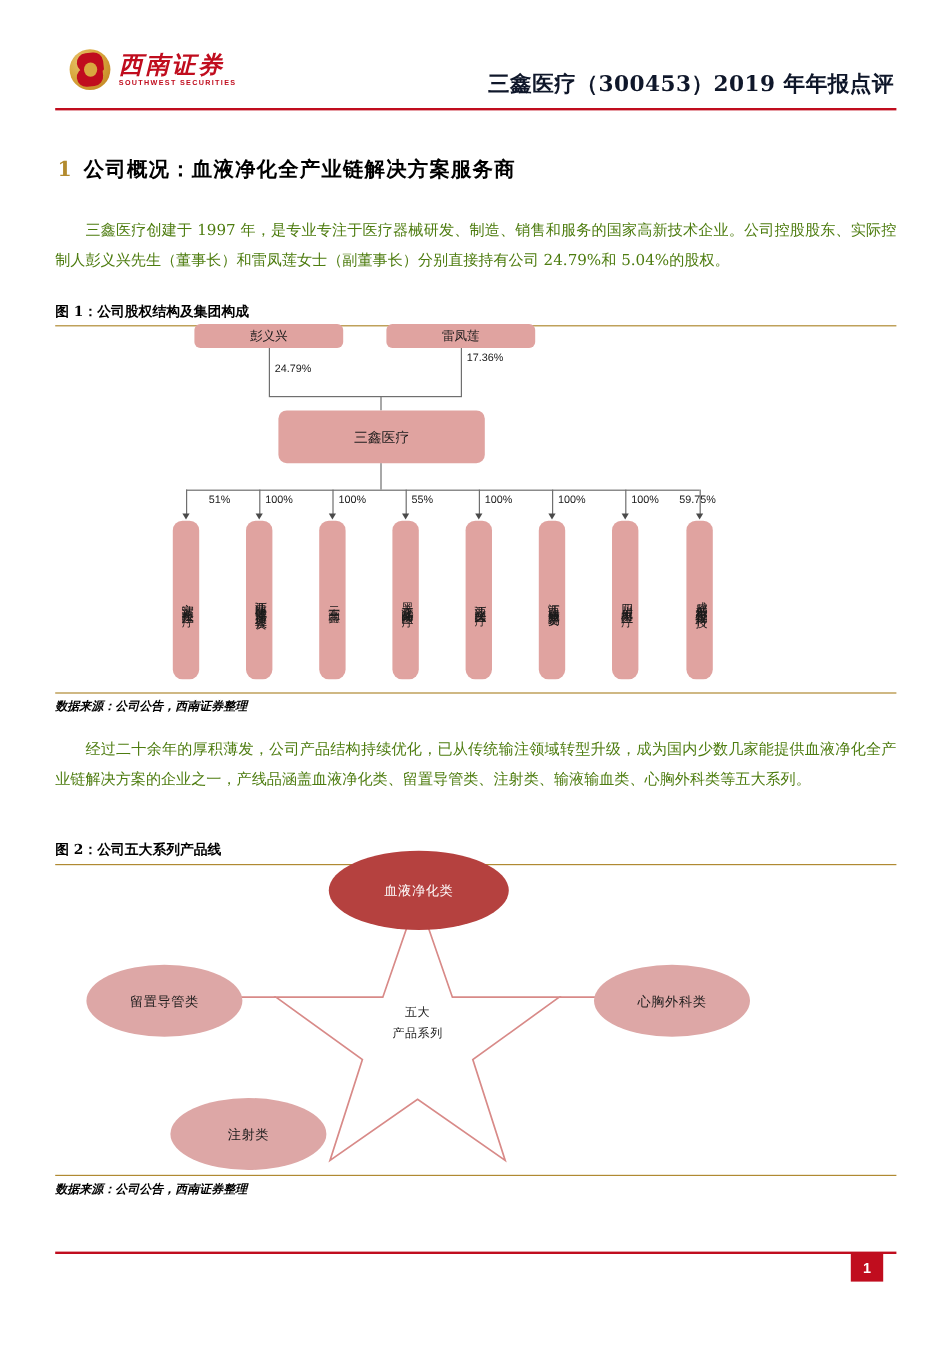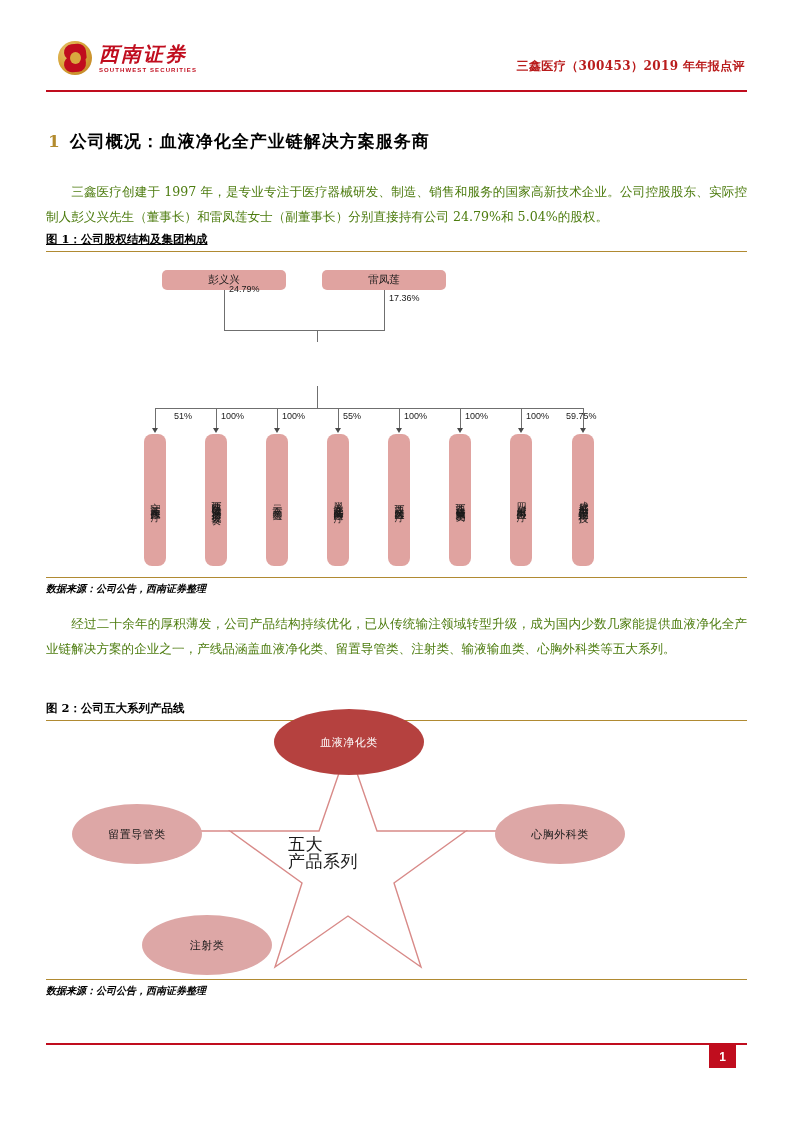--- a/index.html
+++ b/index.html
@@ -75,23 +75,23 @@
     font-size: 6px;
     font-weight: bold;
     color: #c00d1e;
     letter-spacing: 1.1px;
     margin-top: 3px;
   }
   .header-title {
     position: absolute;
     right: 48px; top: 58px;
     font-family: "DejaVu Serif", serif;
-    font-size: 12px;
-    font-weight: bold;
-    color: #b91c1c;
+    font-size: 18px;
+    font-weight: bold;
+    color: #0f172a;
     letter-spacing: 0.4px;
   }
   .header-rule {
     position: absolute;
     left: 46px; top: 90px;
     width: 701px; height: 2px;
     background: #c00d1e;
   }
 
   
@@ -127,21 +127,21 @@
     left: 46px;
     width: 701px;
     font-family: "DejaVu Serif", serif;
     font-size: 11.5px;
     font-weight: bold;
     color: #000;
     padding-bottom: 4px;
     border-bottom: 1.6px solid #b08a32;
     box-sizing: border-box;
   }
-  #fig1cap { top: 232px; text-decoration: underline; }
+  #fig1cap { top: 252px; }
   #fig2cap { top: 701px; }
 
   .fig-source {
     position: absolute;
     left: 46px;
     width: 701px;
     font-family: "DejaVu Serif", serif;
     font-style: italic;
     font-weight: bold;
     font-size: 10px;
@@ -231,22 +231,23 @@
     color: #1a1a1a;
     letter-spacing: 0.5px;
   }
   .ell-main {
     background: #b5413f;
     color: #ffffff;
   }
   .ell-sub { background: #dda7a6; }
   .star-center {
     position: absolute;
-    font-family: "DejaVu Serif", serif;
-    font-size: 17px;
+    text-align: center;
+    font-family: "DejaVu Serif", serif;
+    font-size: 10px;
     line-height: 17px;
     color: #1a1a1a;
     letter-spacing: 0.5px;
   }
 
   
   .footer-rule {
     position: absolute;
     left: 46px; top: 1043px;
     width: 701px; height: 2px;
@@ -296,23 +297,24 @@
 <div class="orgchart">
 
   <div class="org-box org-top" id="org-owner-1">彭义兴</div>
   <div class="org-box org-top" id="org-owner-2">雷凤莲</div>
 
   <div class="org-line vline" style="left:178px; top:28px; height:40px;"></div>
   <div class="org-line vline" style="left:338px; top:28px; height:40px;"></div>
   <div class="org-line hline" style="left:178px; top:68px; width:161px;"></div>
   <div class="org-line vline" style="left:271px; top:68px; height:12px;"></div>
 
-  <div class="pct" style="left:183px; top:22px;">24.79%</div>
+  <div class="pct" style="left:183px; top:40px;">24.79%</div>
   <div class="pct" style="left:343px; top:31px;">17.36%</div>
 
+  <div class="org-box" id="org-company">三鑫医疗</div>
 
   <div class="org-line vline" style="left:271px; top:124px; height:22px;"></div>
   <div class="org-line hline" style="left:109px; top:146px; width:428px;"></div>
 
   <div class="org-line vline" style="left:109px; top:146px; height:22px;"></div>
   <div class="arrow-down" style="left:106px; top:166px;"></div>
   <div class="pct" style="left:128px; top:149px;">51%</div>
 
   <div class="org-line vline" style="left:170px; top:146px; height:22px;"></div>
   <div class="arrow-down" style="left:167px; top:166px;"></div>

